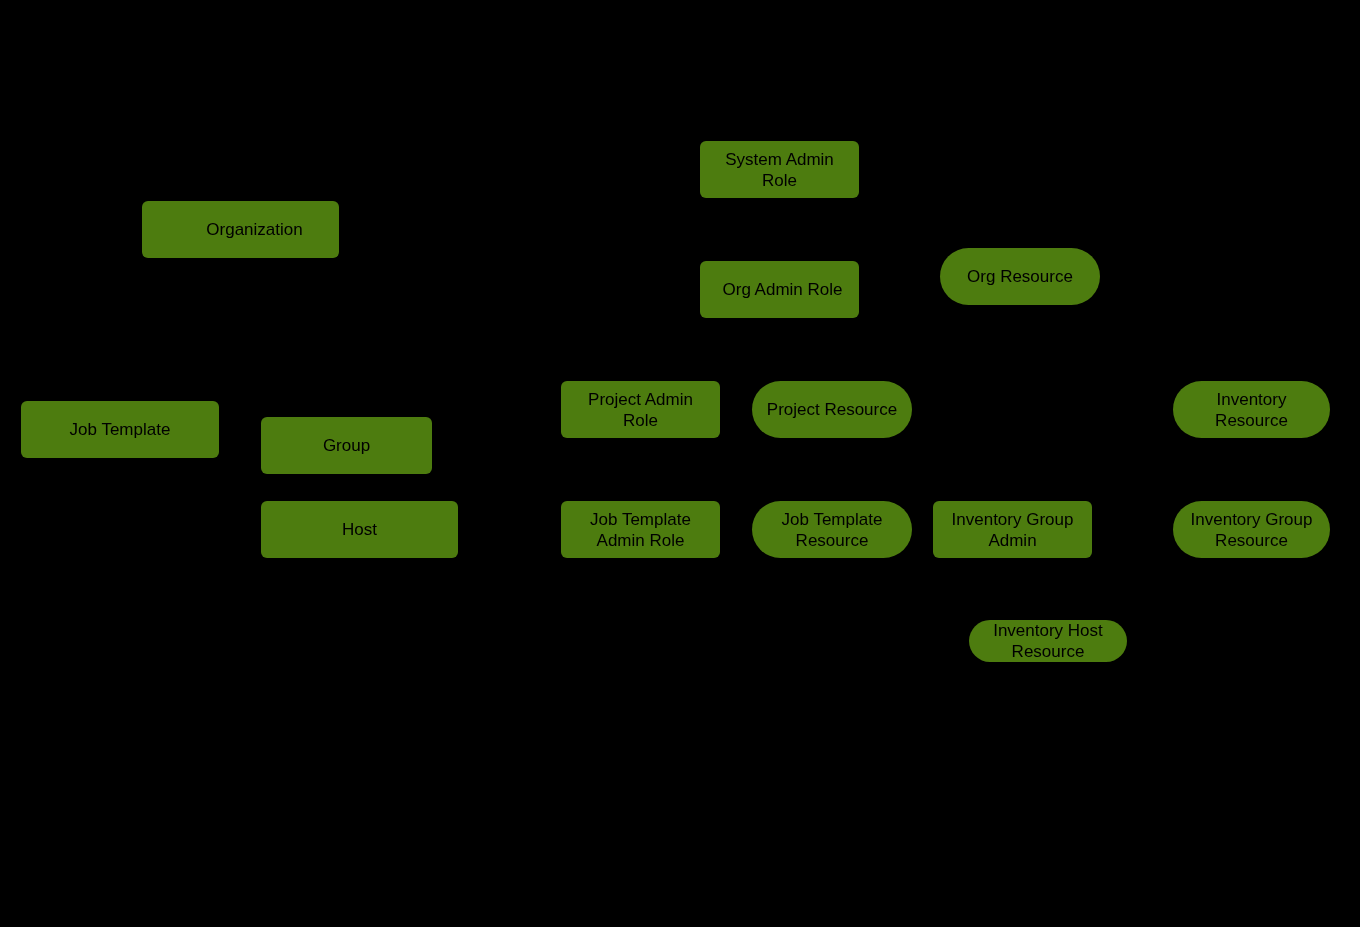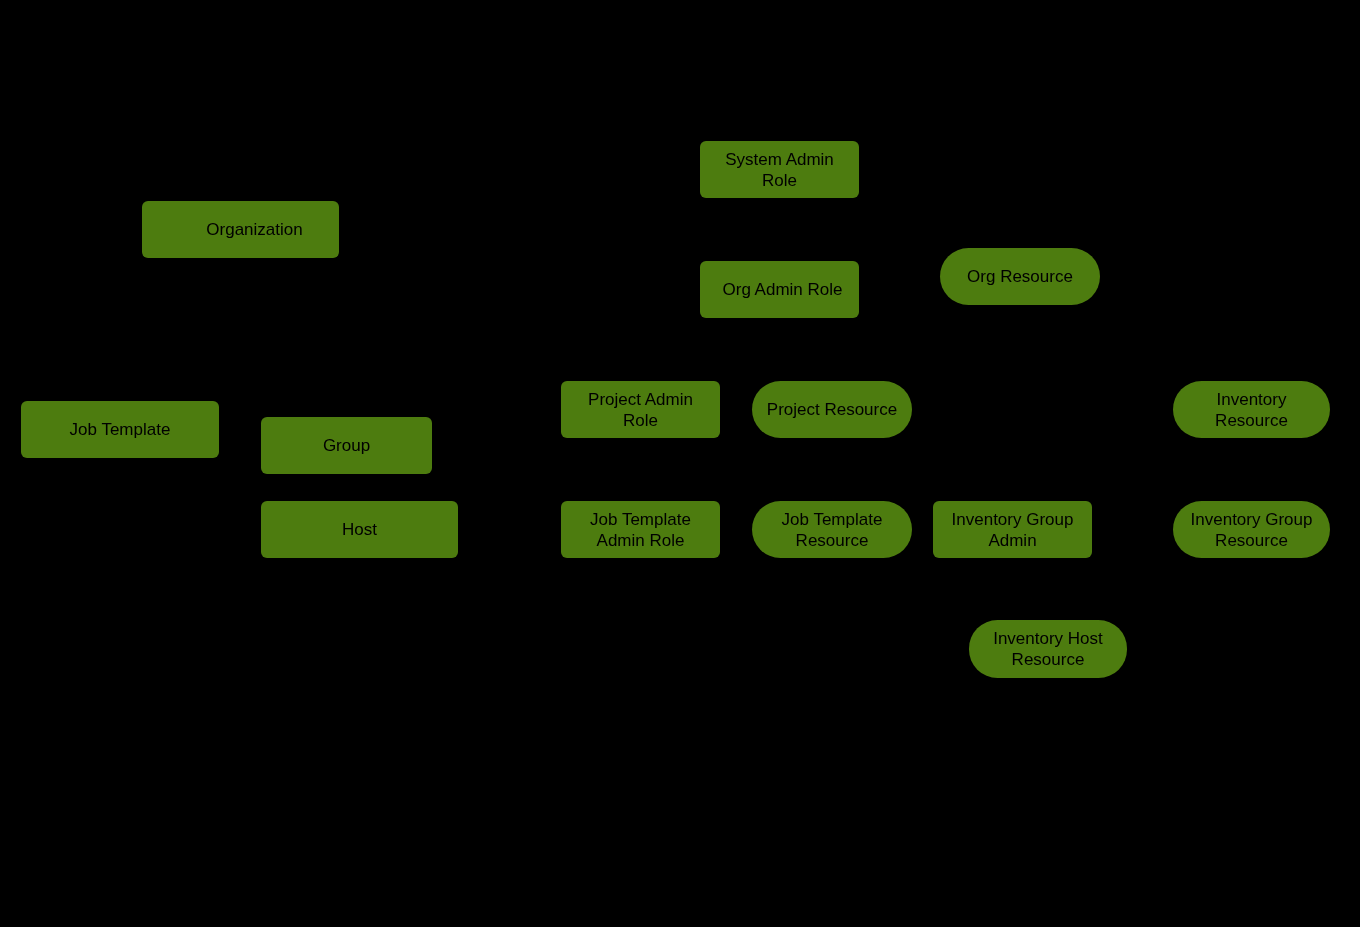--- a/index.html
+++ b/index.html
@@ -51,15 +51,15 @@
 
   <div class="node rect" style="left:561px;  top:381px; width:159px; height:57px;">Project Admin Role</div>
   <div class="node stadium" style="left:752px;  top:381px; width:160px; height:57px;">Project Resource</div>
   <div class="node stadium" style="left:1173px; top:381px; width:157px; height:57px;">Inventory Resource</div>
 
   <div class="node rect" style="left:561px;  top:501px; width:159px; height:57px;text-align:center;">Job Template Admin Role</div>
   <div class="node stadium" style="left:752px;  top:501px; width:160px; height:57px;">Job Template Resource</div>
   <div class="node rect" style="left:933px;  top:501px; width:159px; height:57px;text-align:center;">Inventory Group Admin</div>
   <div class="node stadium" style="left:1173px; top:501px; width:157px; height:57px;">Inventory Group Resource</div>
 
-  <div class="node stadium" style="left:969px;  top:620px; width:158px; height:58px;">Inventory Host Resource</div>
+  <div class="node stadium" style="left:969px;  top:620px; width:158px; height:42px;">Inventory Host Resource</div>
 
 </div>
 
 </body></html>

